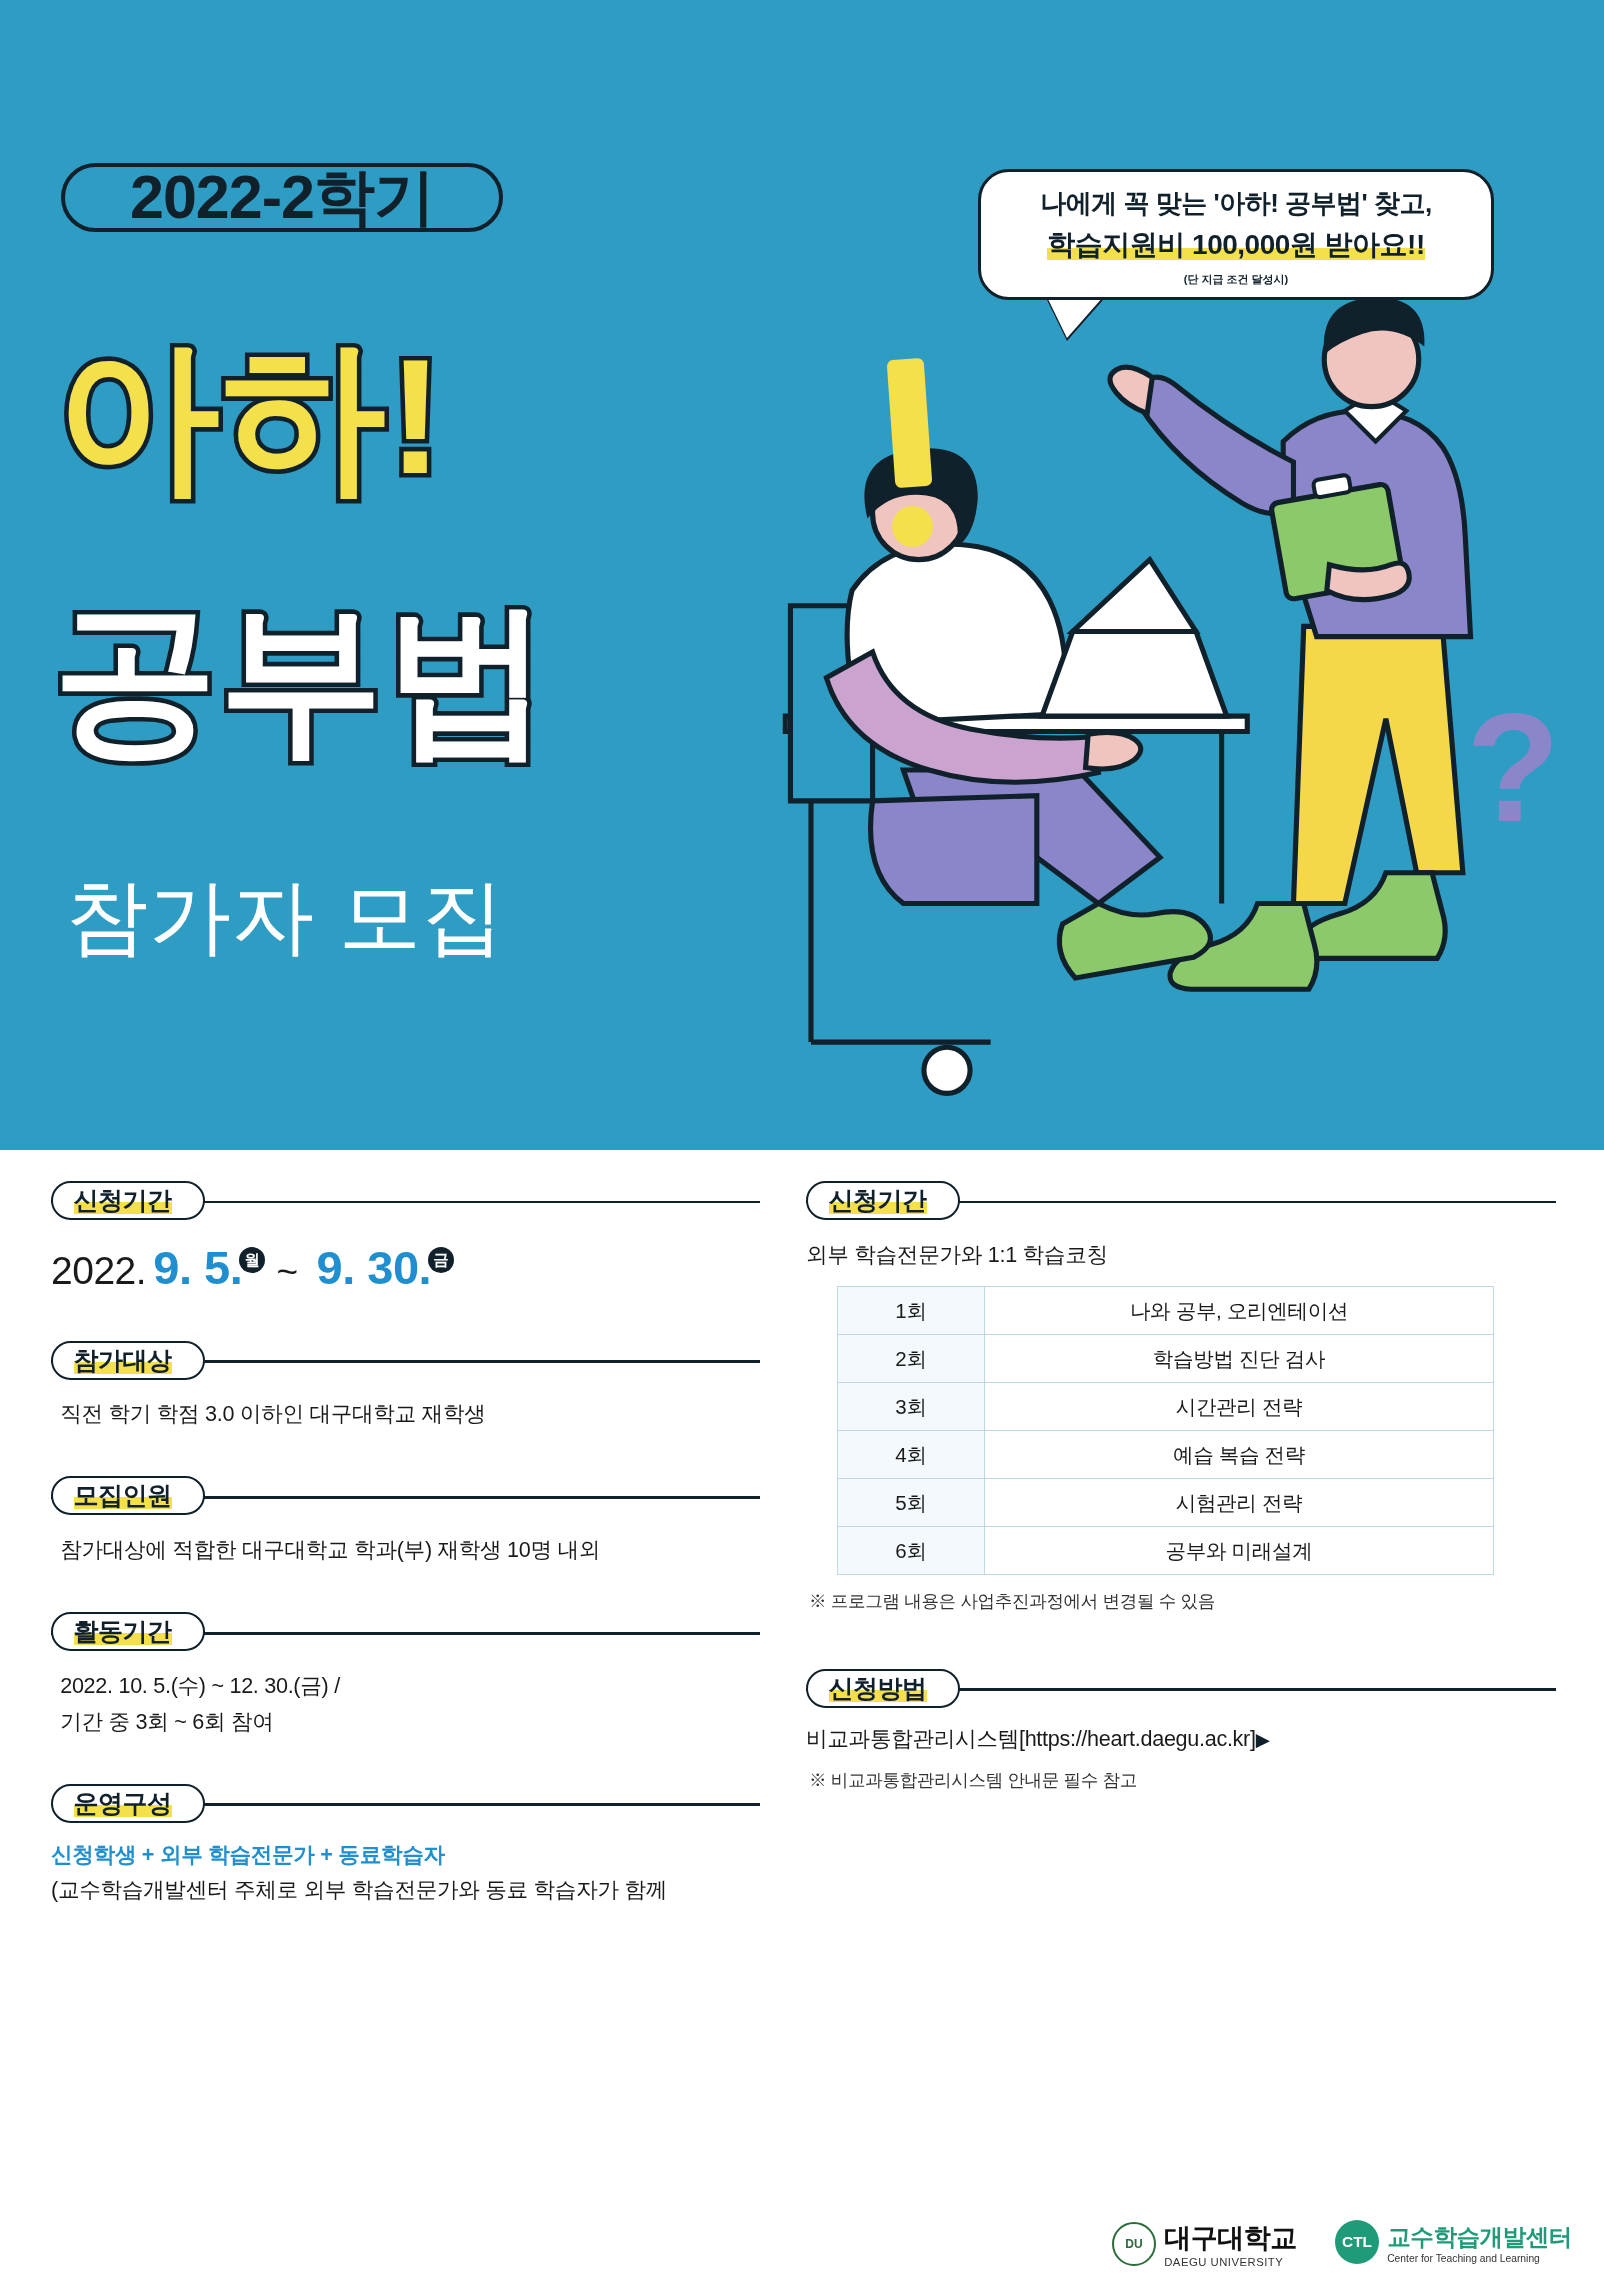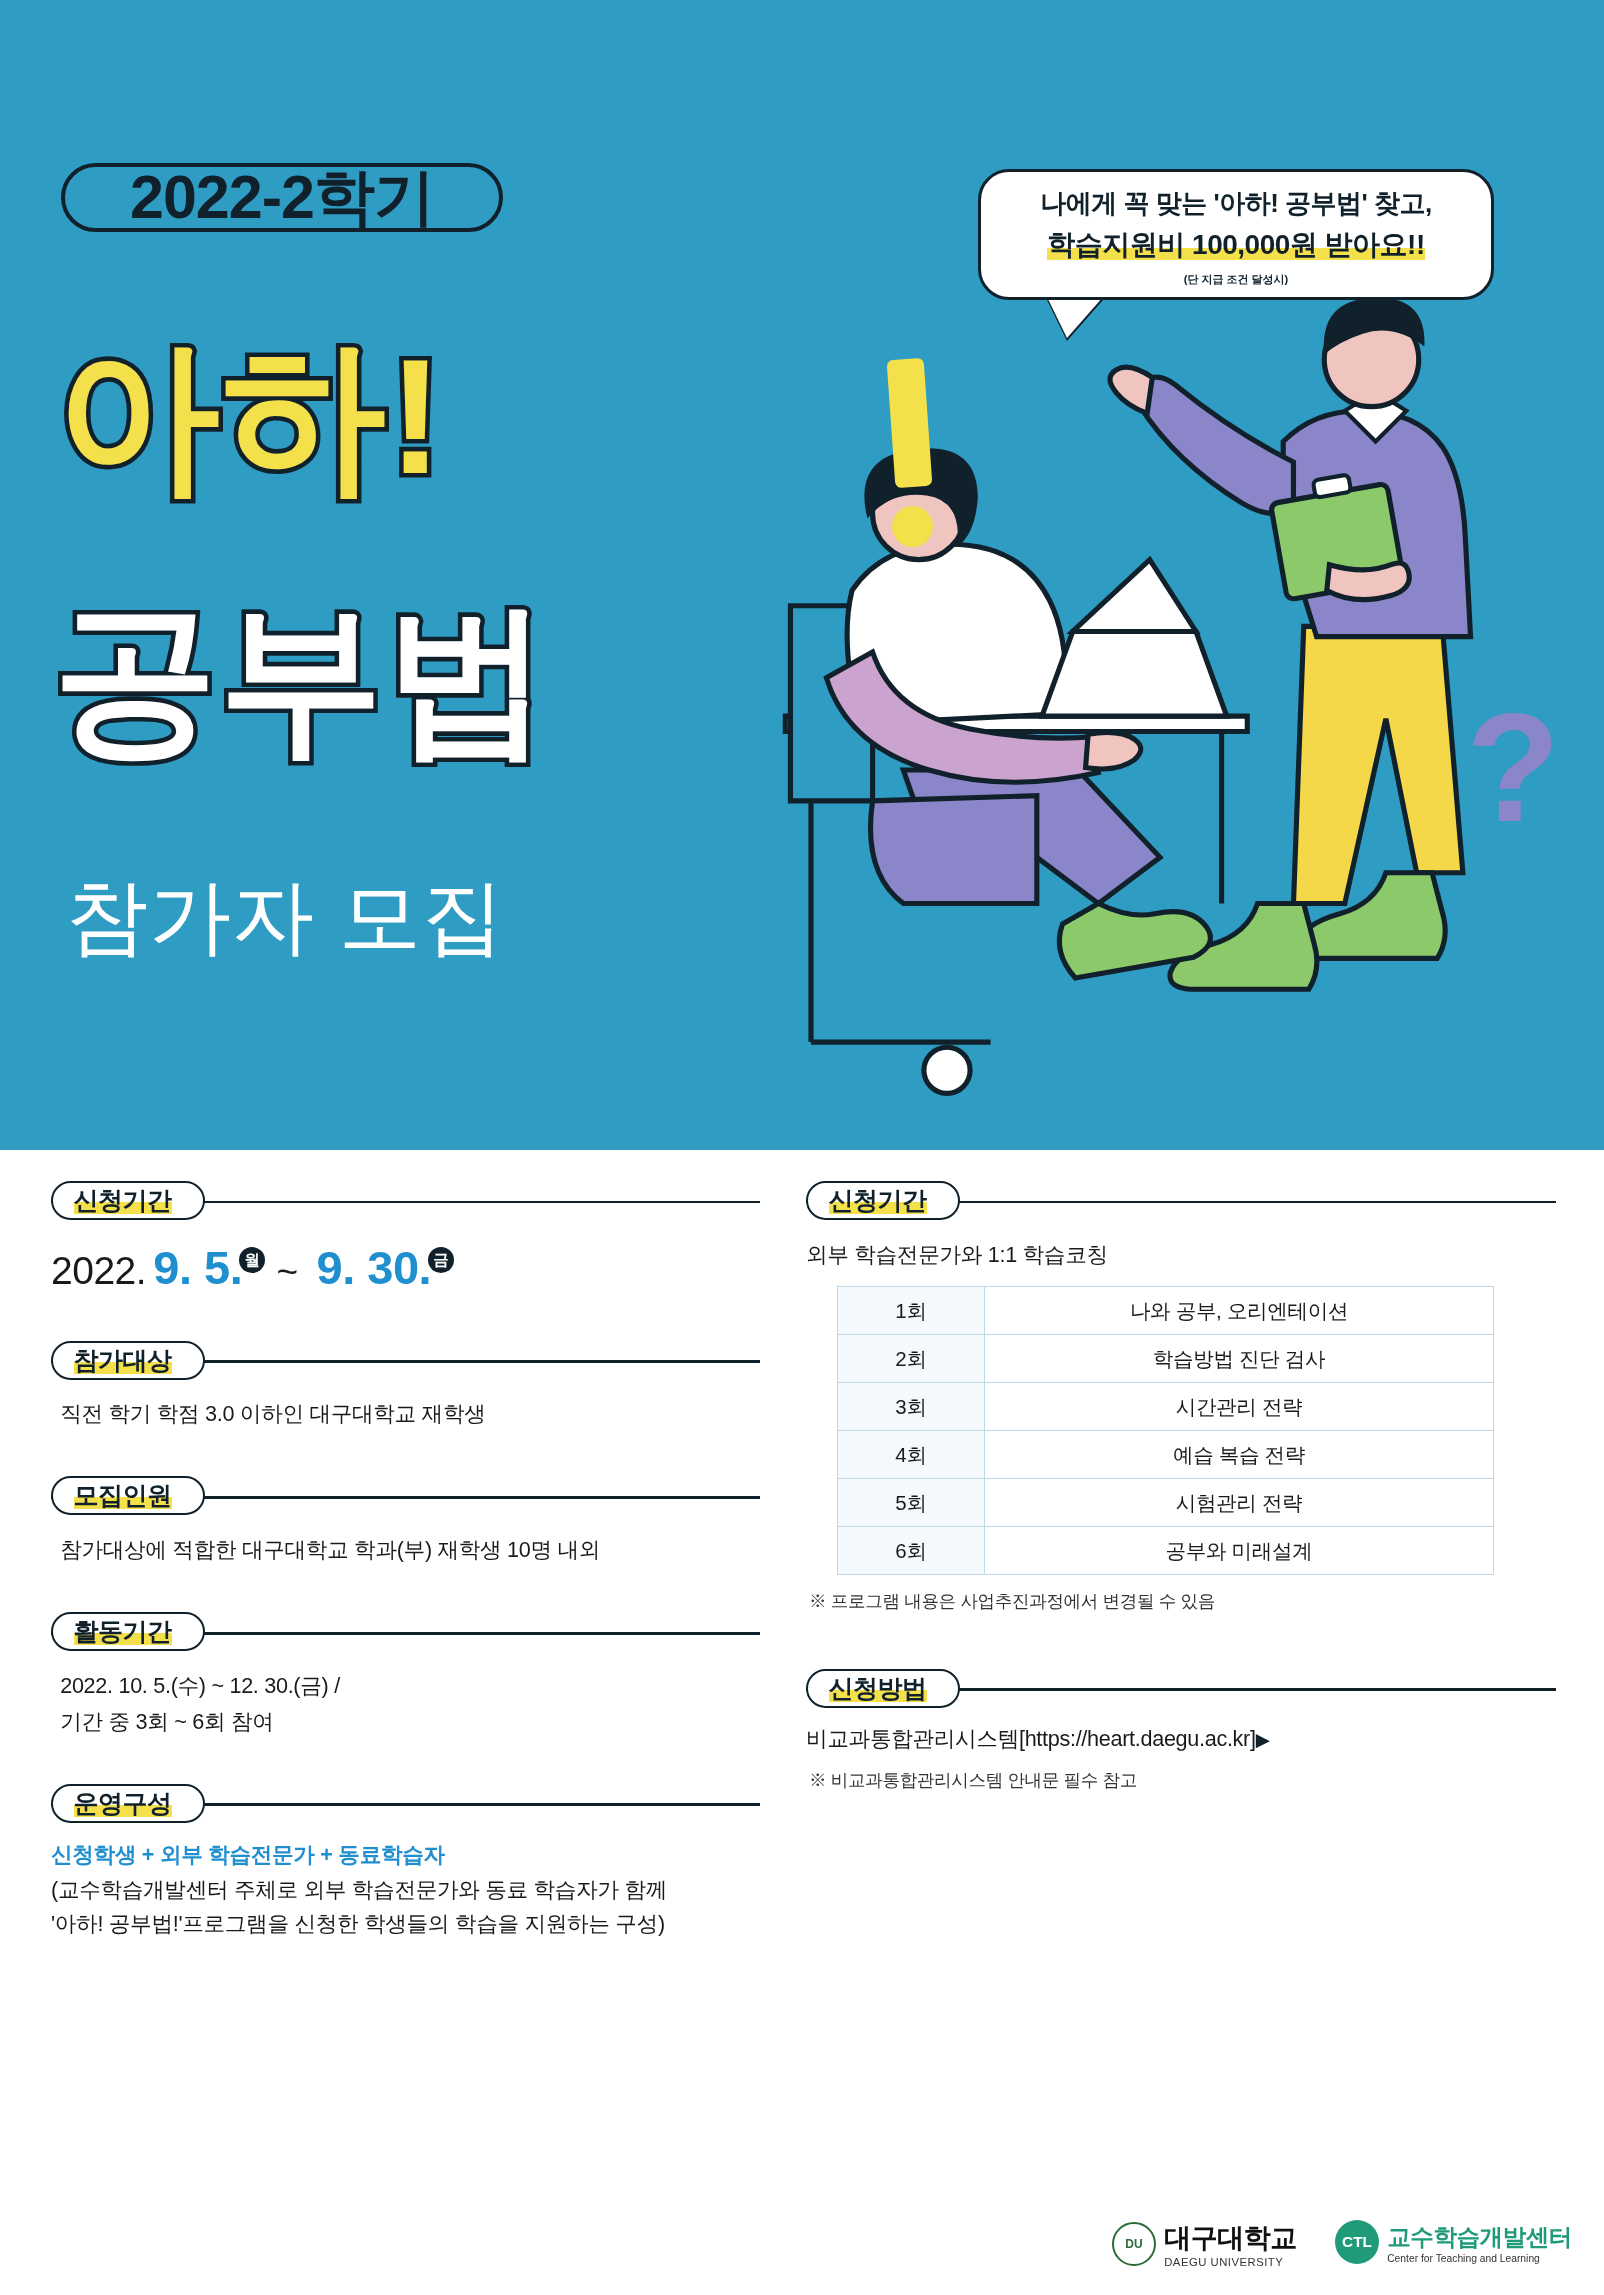--- a/index.html
+++ b/index.html
@@ -486,21 +486,20 @@
 
     <div class="sec" style="margin-top:46px;">
       <div class="sec-head">
         <div class="rule"></div>
         <div class="pill">
           <span>운영구성</span>
         </div>
       </div>
       <div class="highlight-line">신청학생 + 외부 학습전문가 + 동료학습자</div>
       <div class="body-text" style="margin-top:3.1px;">(교수학습개발센터 주체로 외부 학습전문가와 동료 학습자가 함께</div>
-      <div class="body-text" style="margin-top:1px;">'아하! 공부법!'프로그램을 신청한 학생들의 학습을 지원하는 구성)</div>
     </div>
 
   </div>
 
   <div class="col-right">
 
     <div class="sec">
       <div class="sec-head">
         <div class="rule"></div>
         <div class="pill">

